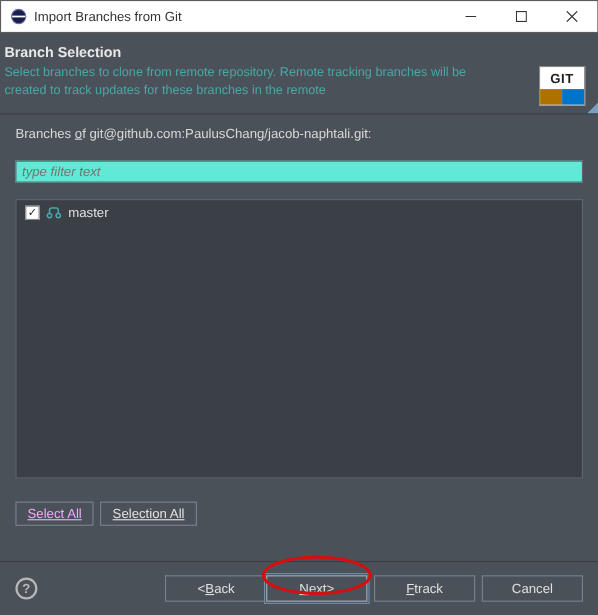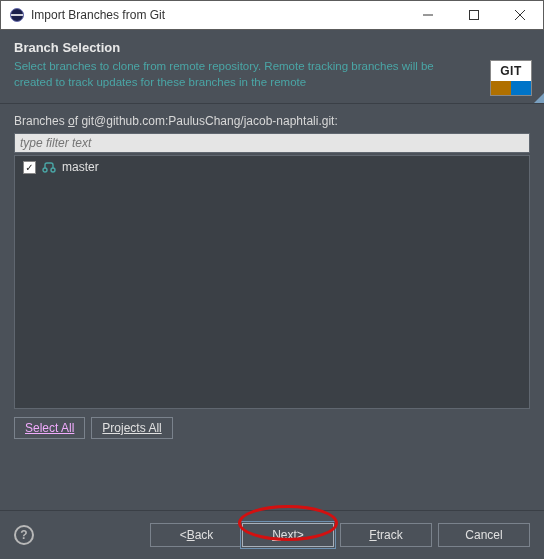--- a/index.html
+++ b/index.html
@@ -31,21 +31,21 @@
   .win-controls { display: flex; height: 100%; }
   .win-btn {
     width: 46px; height: 100%;
     display: flex; align-items: center; justify-content: center;
     color: #333;
     font-size: 11px;
   }
 
   .header {
     background: #4b5159;
-    padding: 10px 14px 8px 14px;
+    padding: 10px 14px 8px 4px;
     border-bottom: 1px solid #3a3f46;
     position: relative;
     height: 74px;
   }
   .header h2 {
     color: #e8e8e8;
     font-size: 13px;
     font-weight: 600;
     margin-bottom: 4px;
   }
@@ -81,30 +81,31 @@
     width: 0; height: 0;
     border-left: 10px solid transparent;
     border-bottom: 10px solid #7aa0c0;
   }
 
   .body {
     padding: 10px 14px 6px 14px;
     color: #d8d8d8;
     display: flex;
     flex-direction: column;
+    gap: 13px;
   }
   .body .label {
     font-size: 12px;
     margin-bottom: 5px;
   }
   .body .label .u { text-decoration: underline; }
   .filter {
     width: 100%;
     height: 20px;
-    background: #e5e5e5;
+    background: #5eead4;
     border: 1px solid #606770;
     color: #6f757c;
     font-size: 12px;
     padding: 0 5px;
     outline: none;
     font-style: italic;
   }
   .branch-list {
     border: 1px solid #606770;
     background: #3b4046;
@@ -253,21 +254,21 @@
           <circle cx="3" cy="9" r="2" fill="none" stroke="#4aa6a6" stroke-width="1.4"></circle>
           <circle cx="11" cy="9" r="2" fill="none" stroke="#4aa6a6" stroke-width="1.4"></circle>
           <path d="M3 7 V4 Q3 2 5 2 H9 Q11 2 11 4 V7" fill="none" stroke="#4aa6a6" stroke-width="1.4"></path>
         </svg>
       </span>
       <span>master</span>
     </div>
   </div>
   <div class="sel-row">
     <button class="flat-btn" disabled=""><span class="u">Select All</span></button>
-    <button class="flat-btn"><span class="u">Projects All</span></button>
+    <button class="flat-btn"><span class="u">Selection All</span></button>
   </div>
 </div>
 
 <div class="footer">
   <div class="help">?</div>
   <div class="btn-pair">
     <button class="wiz-btn">
         <span>&lt; </span>
         <span class="u">B</span>
         <span>ack</span>

